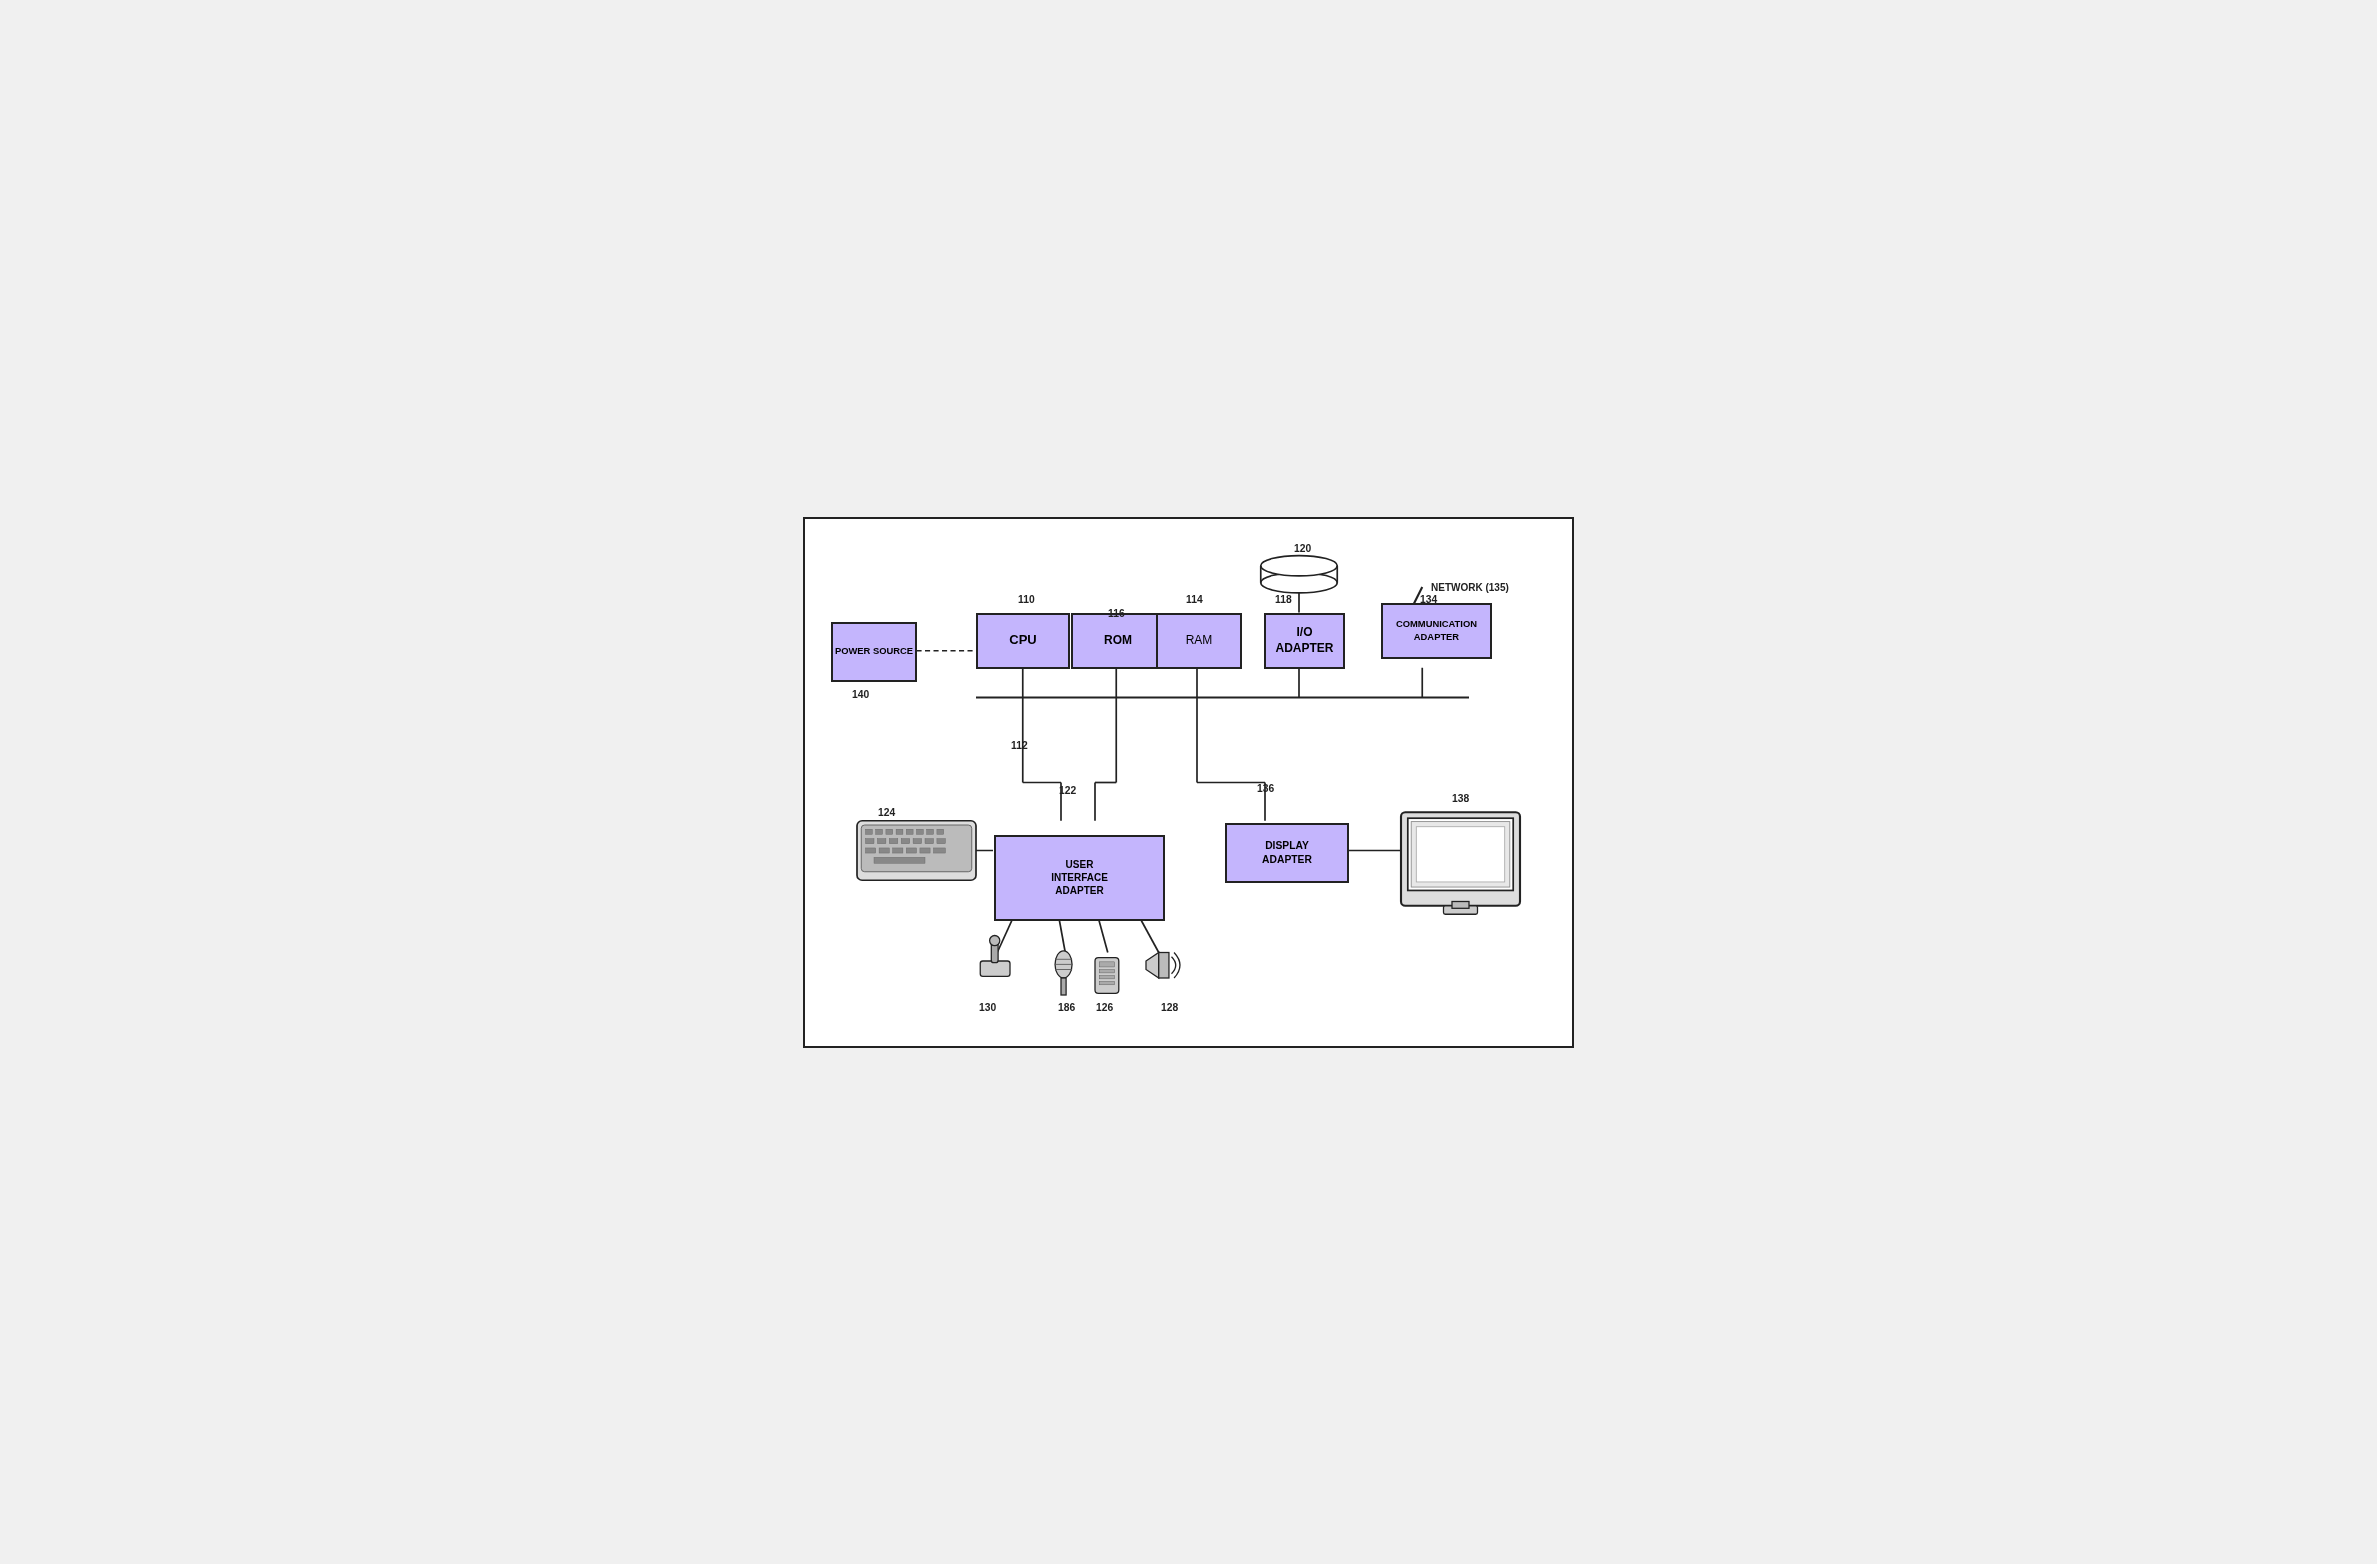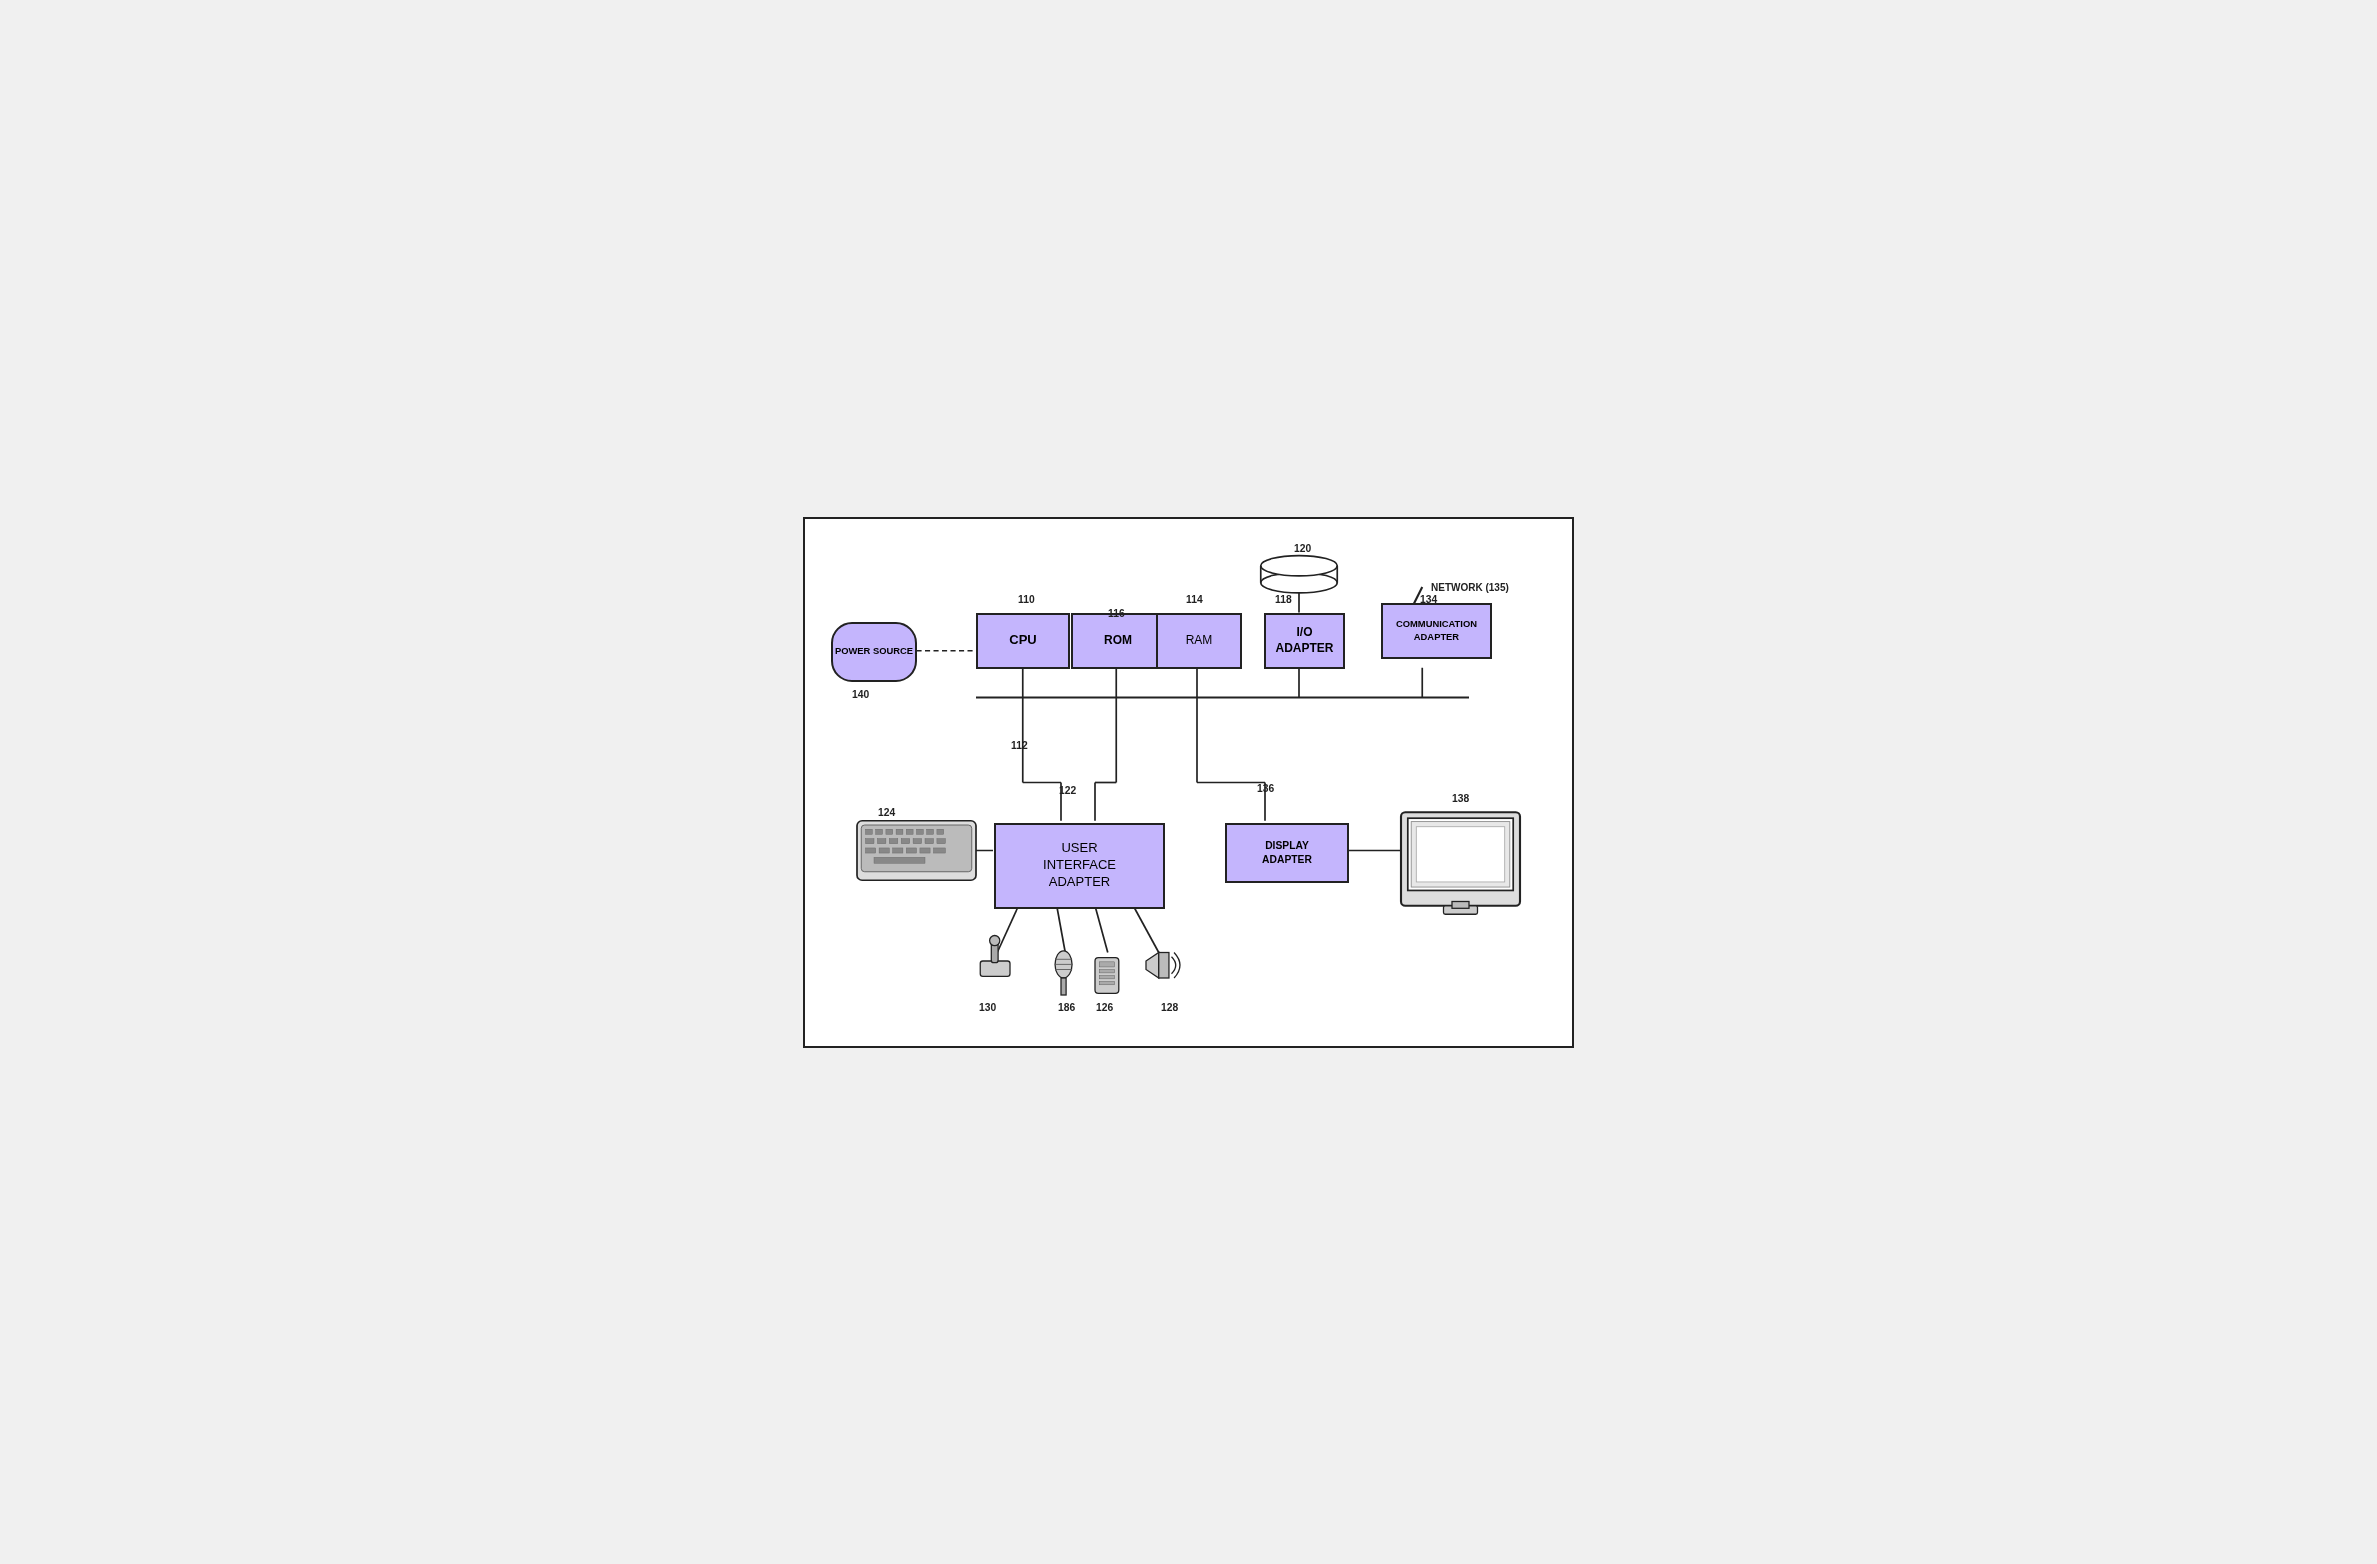--- a/index.html
+++ b/index.html
@@ -156,21 +156,21 @@
     <rect x="708" y="352" width="124" height="85" fill="white" stroke="#222" stroke-width="2"></rect>
     <rect x="712" y="356" width="116" height="77" fill="#e8e8e8" stroke="#888" stroke-width="1"></rect>
 
     <rect x="718" y="362" width="104" height="65" fill="white" stroke="#aaa" stroke-width="1"></rect>
 
     <rect x="750" y="455" width="40" height="10" rx="2" fill="#ccc" stroke="#222" stroke-width="1.5"></rect>
     <rect x="760" y="450" width="20" height="8" fill="#bbb" stroke="#222" stroke-width="1.5"></rect>
 
   </svg>
 
-  <div class="box" style="left:26px; top:103px; width:86px; height:60px; font-size:9.4px;border-radius:21px;">
+  <div class="box" style="left:26px; top:103px; width:86px; height:60px; font-size:9.4px;">
     <span>POWER
 SOURCE</span>
   </div>
 
   <div class="box" style="left:171px; top:94px; width:94px; height:56px; font-size:13px; font-weight:bold;">
     <span>CPU</span>
   </div>
 
   <div class="box" style="left:266px; top:94px; width:94px; height:56px; font-size:12px; font-weight:bold;">
     <span>ROM</span>
@@ -181,21 +181,21 @@
   </div>
 
   <div class="box" style="left:459px; top:94px; width:81px; height:56px; font-size:12px; font-weight:bold;">
     <span>I/O<br>ADAPTER</span>
   </div>
 
   <div class="box" style="left:576px; top:84px; width:111px; height:56px; font-size:9.4px; font-weight:bold;">
     <span>COMMUNICATION<br>ADAPTER</span>
   </div>
 
-  <div class="box" style="left:189px; top:304px; width:171px; height:86px; font-size:13px; font-weight:normal;">
+  <div class="box" style="left:189px; top:316px; width:171px; height:86px; font-size:10px; font-weight:bold;">
     <span>USER<br>INTERFACE<br>ADAPTER</span>
   </div>
 
   <div class="box" style="left:420px; top:304px; width:124px; height:60px; font-size:10.3px; font-weight:bold;">
     <span>DISPLAY<br>ADAPTER</span>
   </div>
 
   <div class="label" style="left:213px; top:75px;">110</div>
 
   <div class="label" style="left:303px; top:89px;">116</div>

